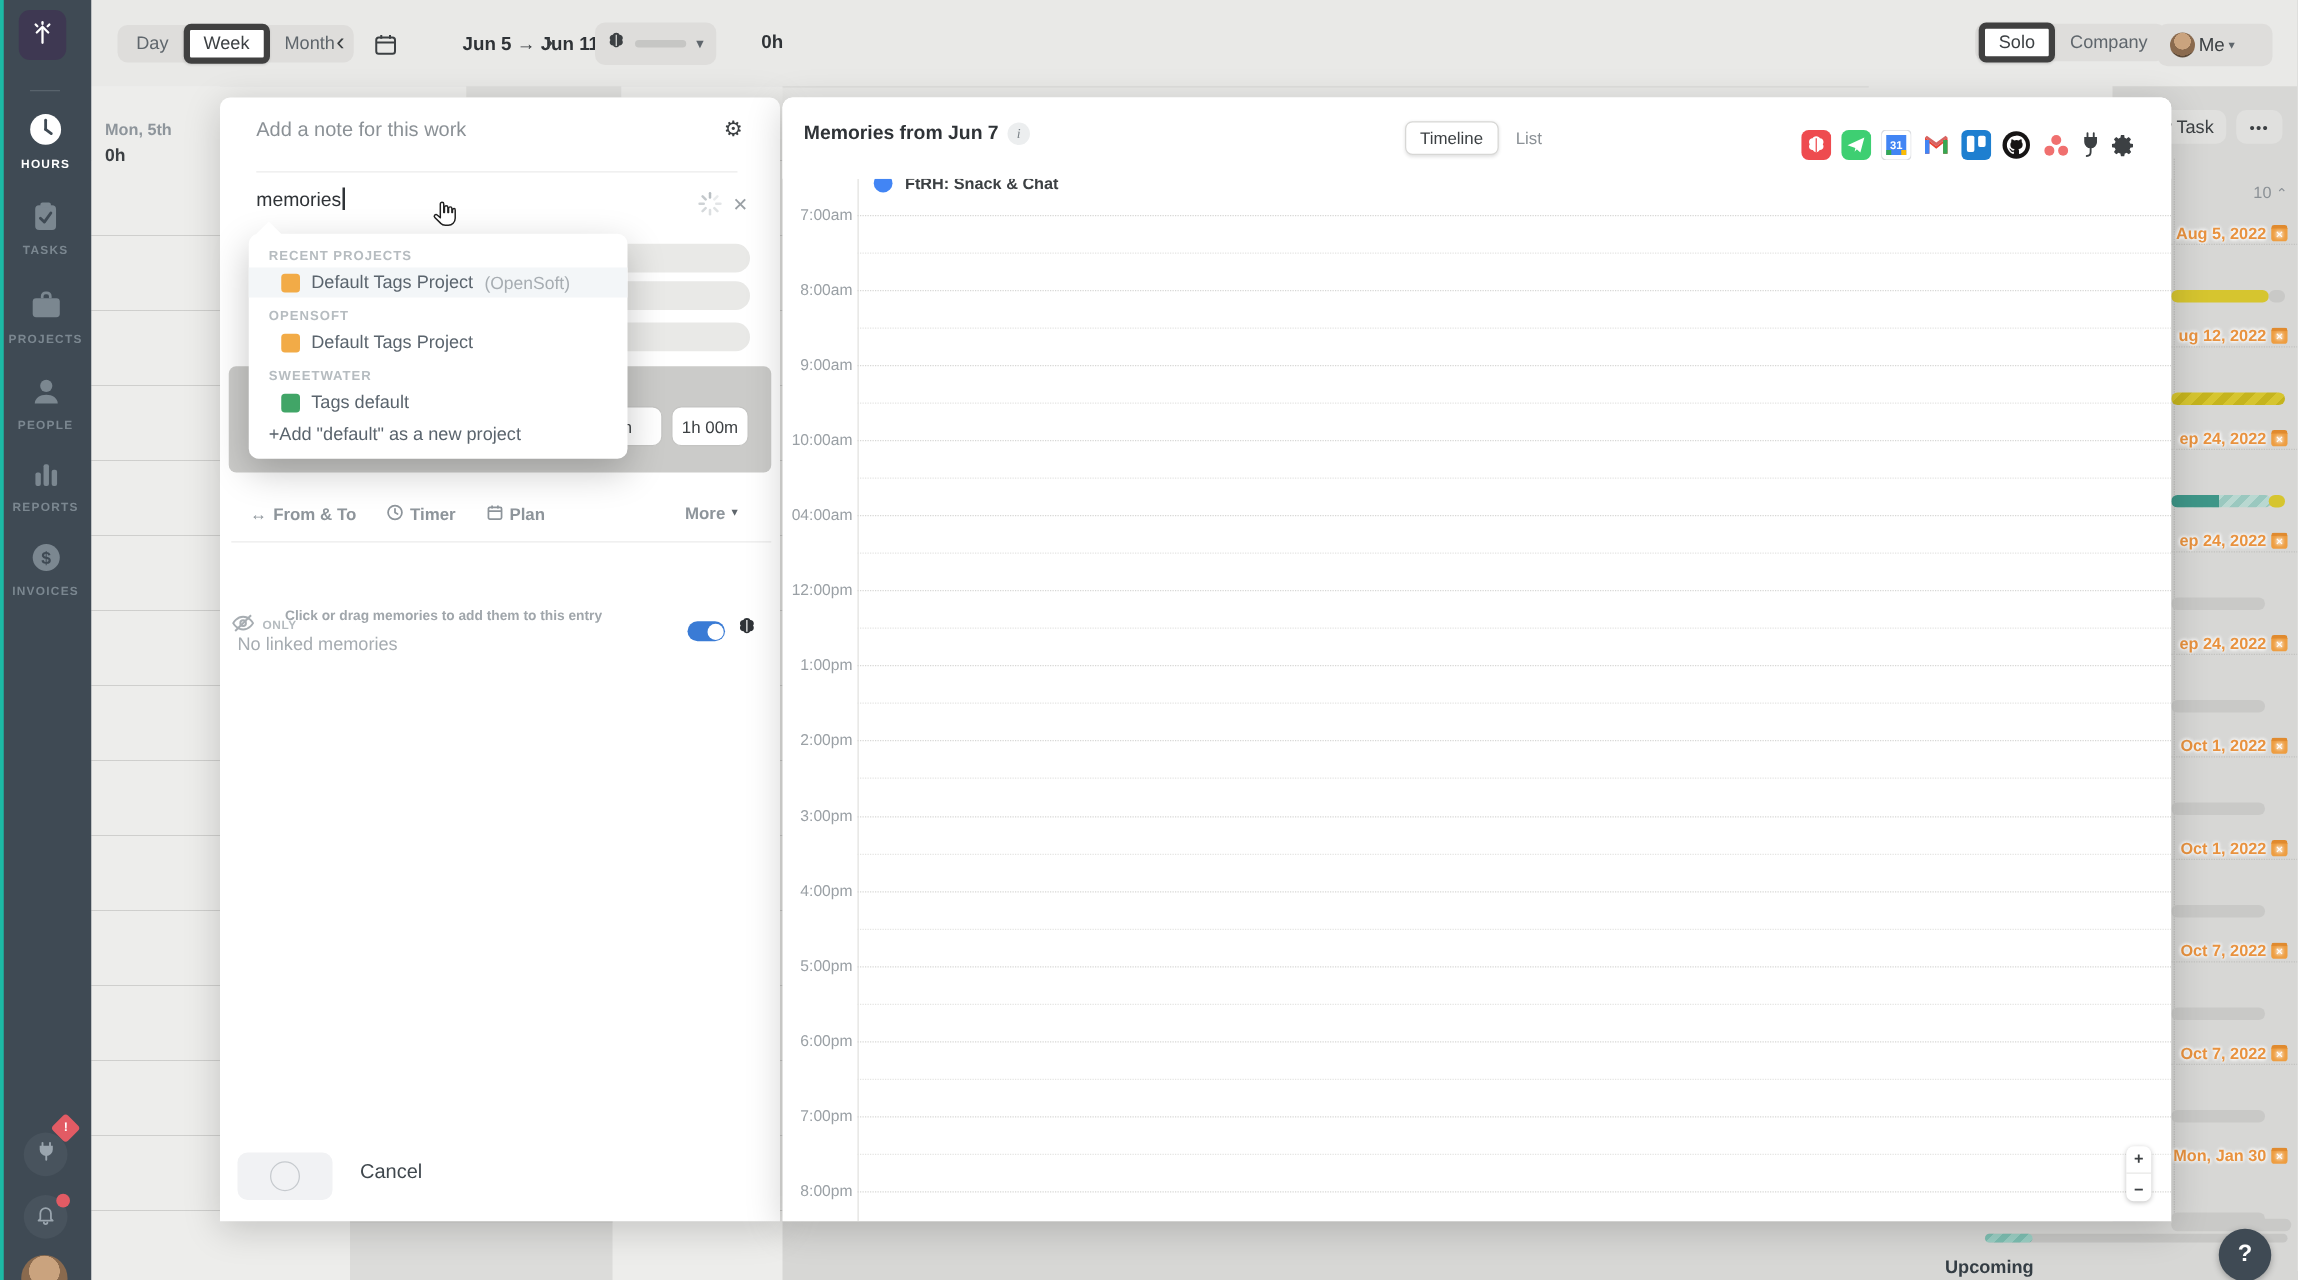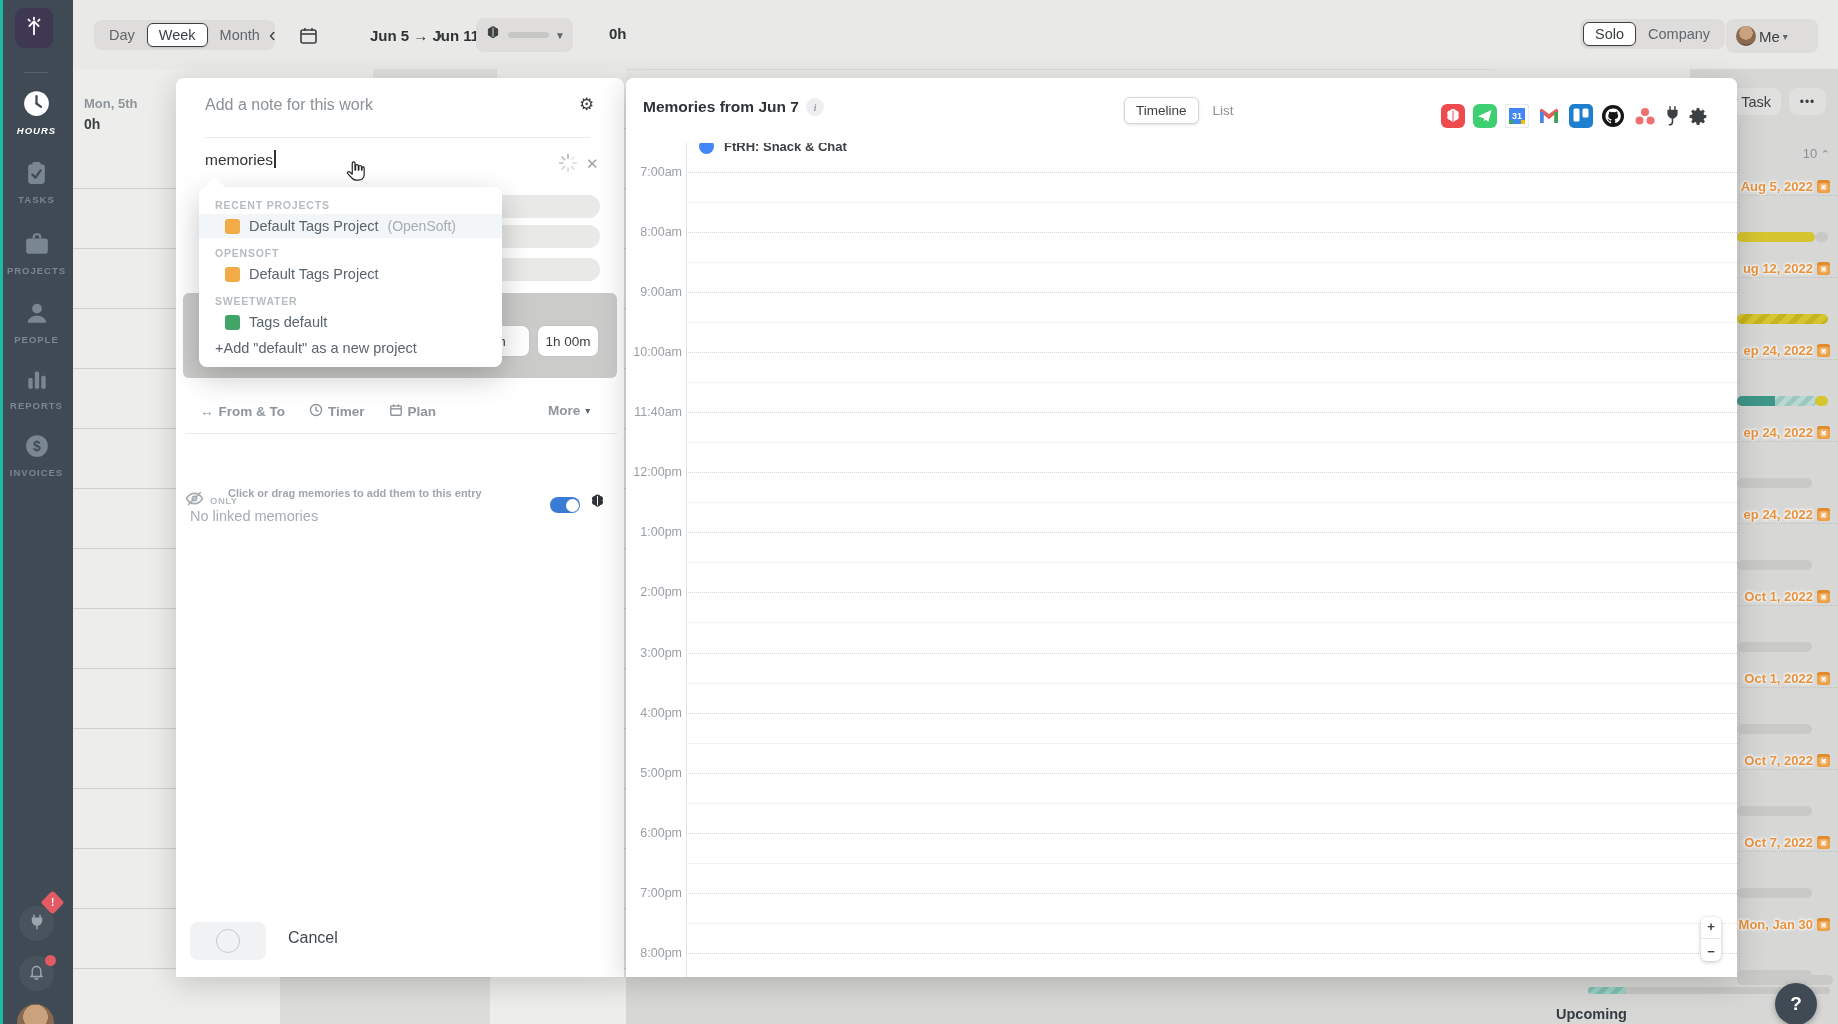--- a/index.html
+++ b/index.html
@@ -3,21 +3,21 @@
 <meta charset="utf-8">
 <style>
   html,body{margin:0;padding:0;background:#cfcfcd;}
   #app{position:relative;width:1838px;height:1024px;overflow:hidden;background:#e9e9e7;
        font-family:"Liberation Sans","DejaVu Sans",sans-serif;-webkit-font-smoothing:antialiased;}
   .abs{position:absolute;}
   
   #topbar{left:0;top:0;width:1495px;height:69px;background:#e9e9e7;border-bottom:1px solid #dcdcda;}
   .seg-wrap{display:flex;align-items:center;background:#dedddb;border-radius:8px;padding:3px;height:30px;box-sizing:border-box;}
   .seg{padding:4px 12px;font-size:14.5px;color:#5f666c;border-radius:6px;line-height:16px;}
-  .seg.sel{background:#fff;border:1px solid #404040;box-shadow:0 1px 2px rgba(0,0,0,.12);color:#3c4043;padding:3px 11px;}
+  .seg.sel{background:#fff;border:5px solid #404040;box-shadow:0 1px 2px rgba(0,0,0,.12);color:#3c4043;padding:3px 11px;}
   .chev{font-size:20px;color:#3c4043;line-height:20px;}
   .datetxt{font-size:15px;font-weight:bold;color:#2f3337;}
   .pill{display:flex;align-items:center;background:#dedddb;border-radius:8px;height:34px;box-sizing:border-box;}
   .caret{font-size:10px;color:#5f666c;}
   
   #sidebar{left:0;top:0;width:73px;height:1024px;background:#3f4a54;z-index:15;}
   #teal-strip{left:0;top:0;width:3px;height:1024px;background:#1db9a5;z-index:16;}
   .sb-item{position:absolute;left:0;width:73px;text-align:center;}
   .sb-label{font-size:9.5px;font-weight:bold;letter-spacing:1px;color:#7b8790;margin-top:4px;}
   .sb-item.active .sb-label{color:#fff;}
@@ -238,21 +238,21 @@
             <line x1="12" y1="21" x2="12" y2="8"></line>
             <polyline points="7,12 12,7 17,12"></polyline>
             <line x1="6" y1="5" x2="7.5" y2="6.5"></line>
             <line x1="18" y1="5" x2="16.5" y2="6.5"></line>
             <line x1="12" y1="3" x2="12" y2="4.5"></line>
           </svg>
       </span>
     </div>
     <div style="position:absolute;left:24px;top:72px;width:24px;border-top:1px solid #58636c;"></div>
 
-    <div class="sb-item active" style="top:90px;font-style:italic;">
+    <div class="sb-item active" style="top:90px;">
       <span><svg width="27" height="27" viewBox="0 0 24 24">
             <circle cx="12" cy="12" r="11" fill="#fff"></circle>
             <line x1="12" y1="12" x2="12" y2="5.5" stroke="#3f4a54" stroke-width="2" stroke-linecap="round"></line>
             <line x1="12" y1="12" x2="16" y2="15" stroke="#3f4a54" stroke-width="2" stroke-linecap="round"></line>
           </svg></span>
       <div class="sb-label">HOURS</div>
     </div>
     <div class="sb-item" style="top:161px;">
       <span><svg width="25" height="25" viewBox="0 0 24 24" fill="#7b8790">
             <rect x="4" y="3" width="16" height="19" rx="3"></rect>
@@ -536,21 +536,21 @@
     <div id="hour-labels"></div>
     <div id="zoomctl">
       <span>+</span>
       <span style="border-top:1px solid #e8e8e6;width:100%;"></span>
       <span>−</span>
     </div>
   <div class="hour-label" style="top: 87px;">7:00am</div>
       <div class="hour-label" style="top: 147.07px;">8:00am</div>
       <div class="hour-label" style="top: 207.14px;">9:00am</div>
       <div class="hour-label" style="top: 267.21px;">10:00am</div>
-      <div class="hour-label" style="top: 327.28px;">11:40am</div>
+      <div class="hour-label" style="top: 327.28px;">04:00am</div>
       <div class="hour-label" style="top: 387.35px;">12:00pm</div>
       <div class="hour-label" style="top: 447.42px;">1:00pm</div>
       <div class="hour-label" style="top: 507.49px;">2:00pm</div>
       <div class="hour-label" style="top: 567.56px;">3:00pm</div>
       <div class="hour-label" style="top: 627.63px;">4:00pm</div>
       <div class="hour-label" style="top: 687.7px;">5:00pm</div>
       <div class="hour-label" style="top: 747.77px;">6:00pm</div>
       <div class="hour-label" style="top: 807.84px;">7:00pm</div>
       <div class="hour-label" style="top: 867.91px;">8:00pm</div>
     </div>

